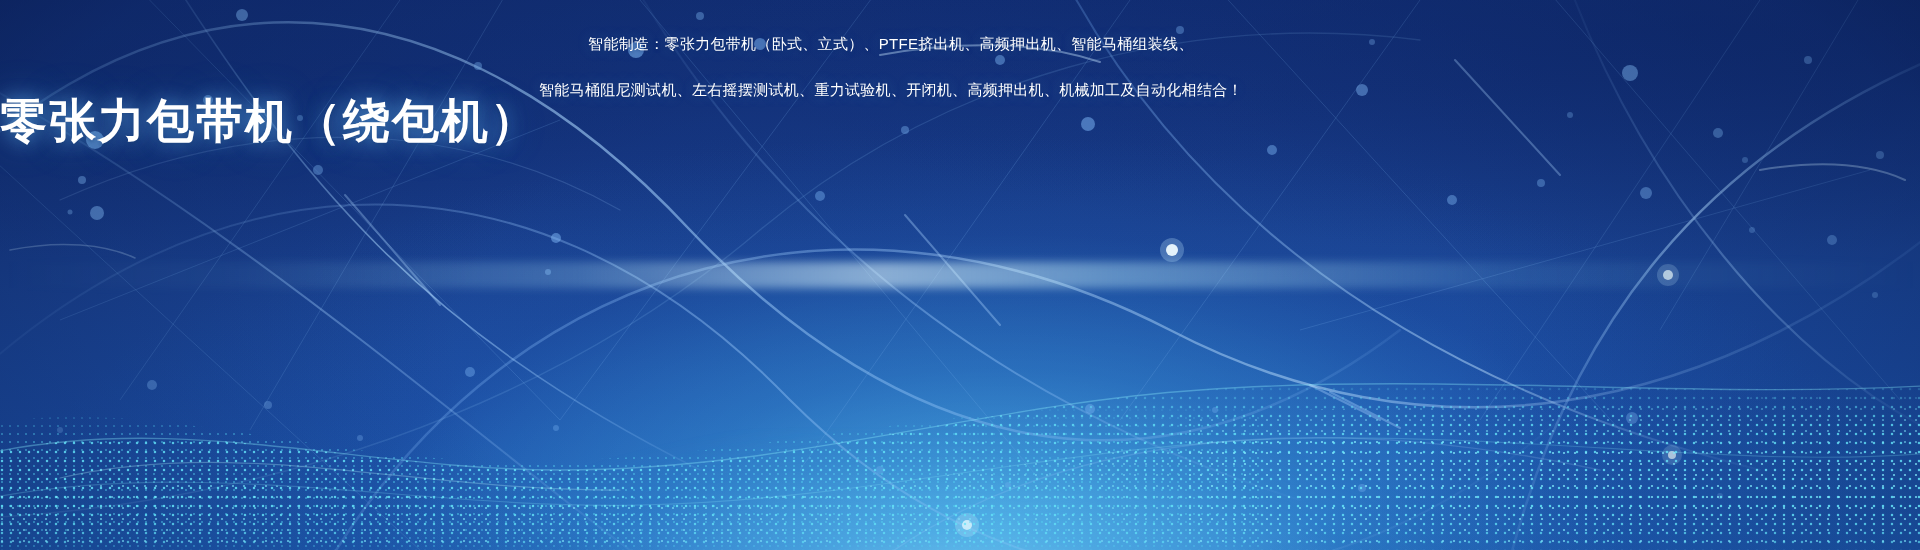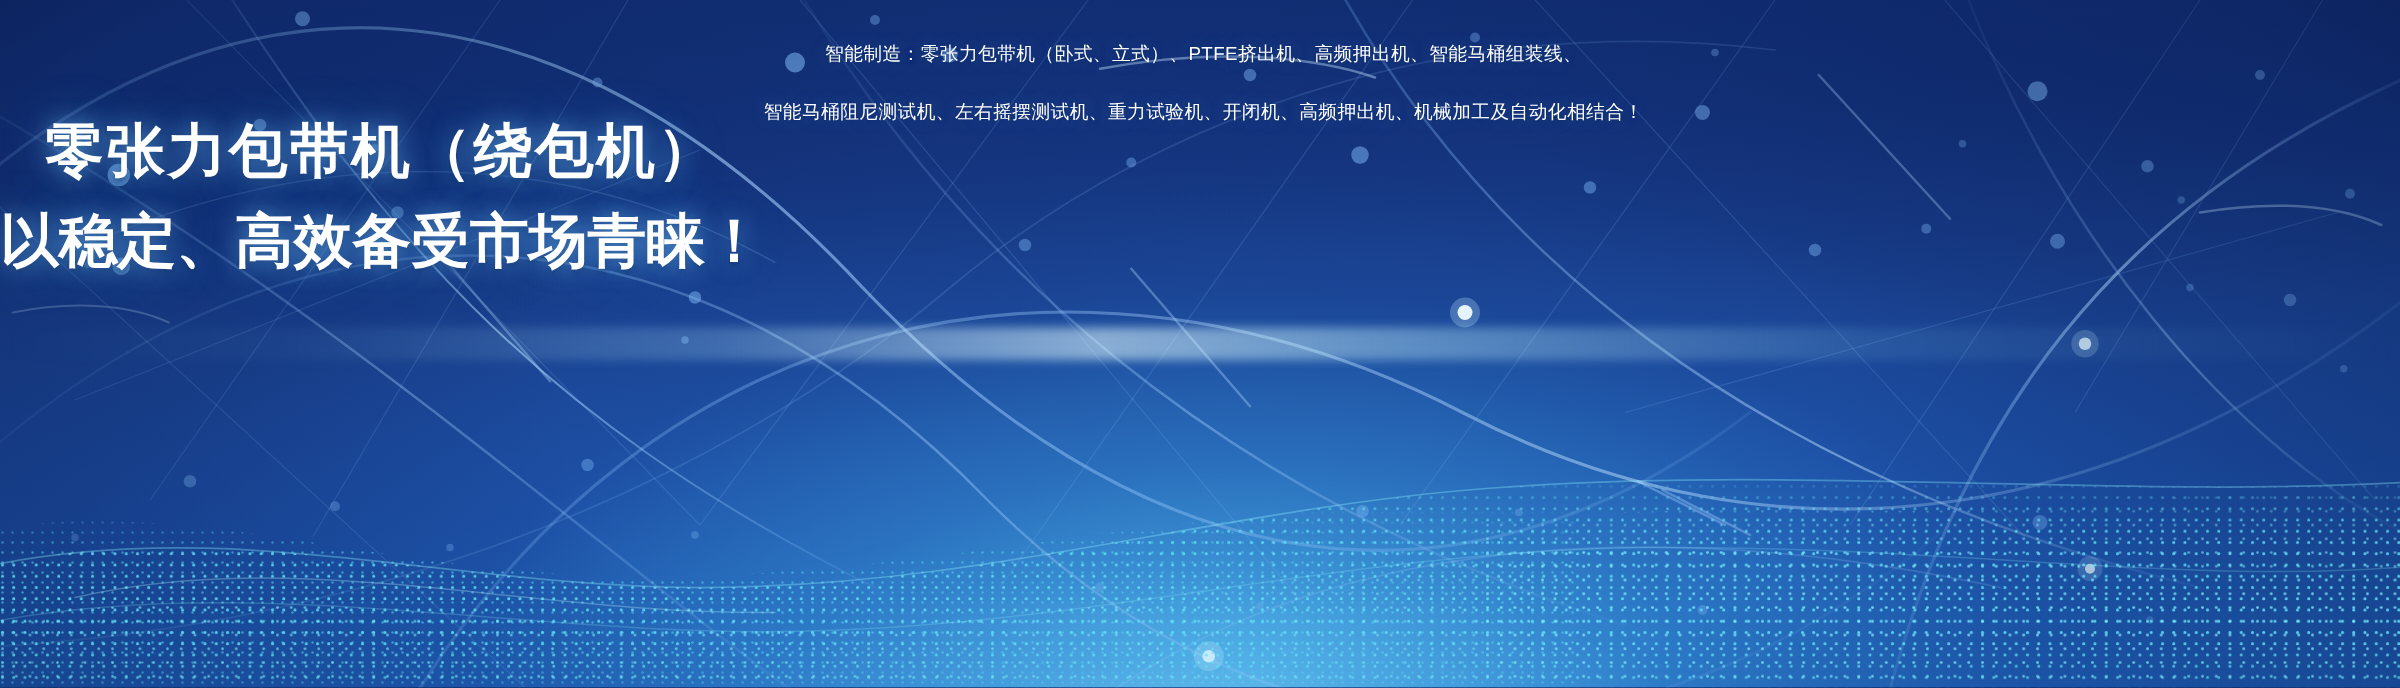--- a/index.html
+++ b/index.html
@@ -338,21 +338,20 @@
       <path d="M 60,478 C 240,436 420,492 620,490" stroke="#b6f6ff" stroke-opacity="0.30" stroke-width="1.2"></path>
     </g>
   </svg>
 
   <div class="vignette"></div>
 
   <div class="content">
 
     <div class="title-block">
       <div class="title-line title-line-1">零张力包带机（绕包机）</div>
-      <div class="title-line title-line-2">以稳定、高效备受市场青睐！</div>
     </div>
 
     <div class="desc-block">
       <div class="desc-line desc-line-1">智能制造：零张力包带机（卧式、立式）、PTFE挤出机、高频押出机、智能马桶组装线、</div>
       <div class="desc-line desc-line-2">智能马桶阻尼测试机、左右摇摆测试机、重力试验机、开闭机、高频押出机、机械加工及自动化相结合！</div>
     </div>
 
   </div>
 </div>
 

